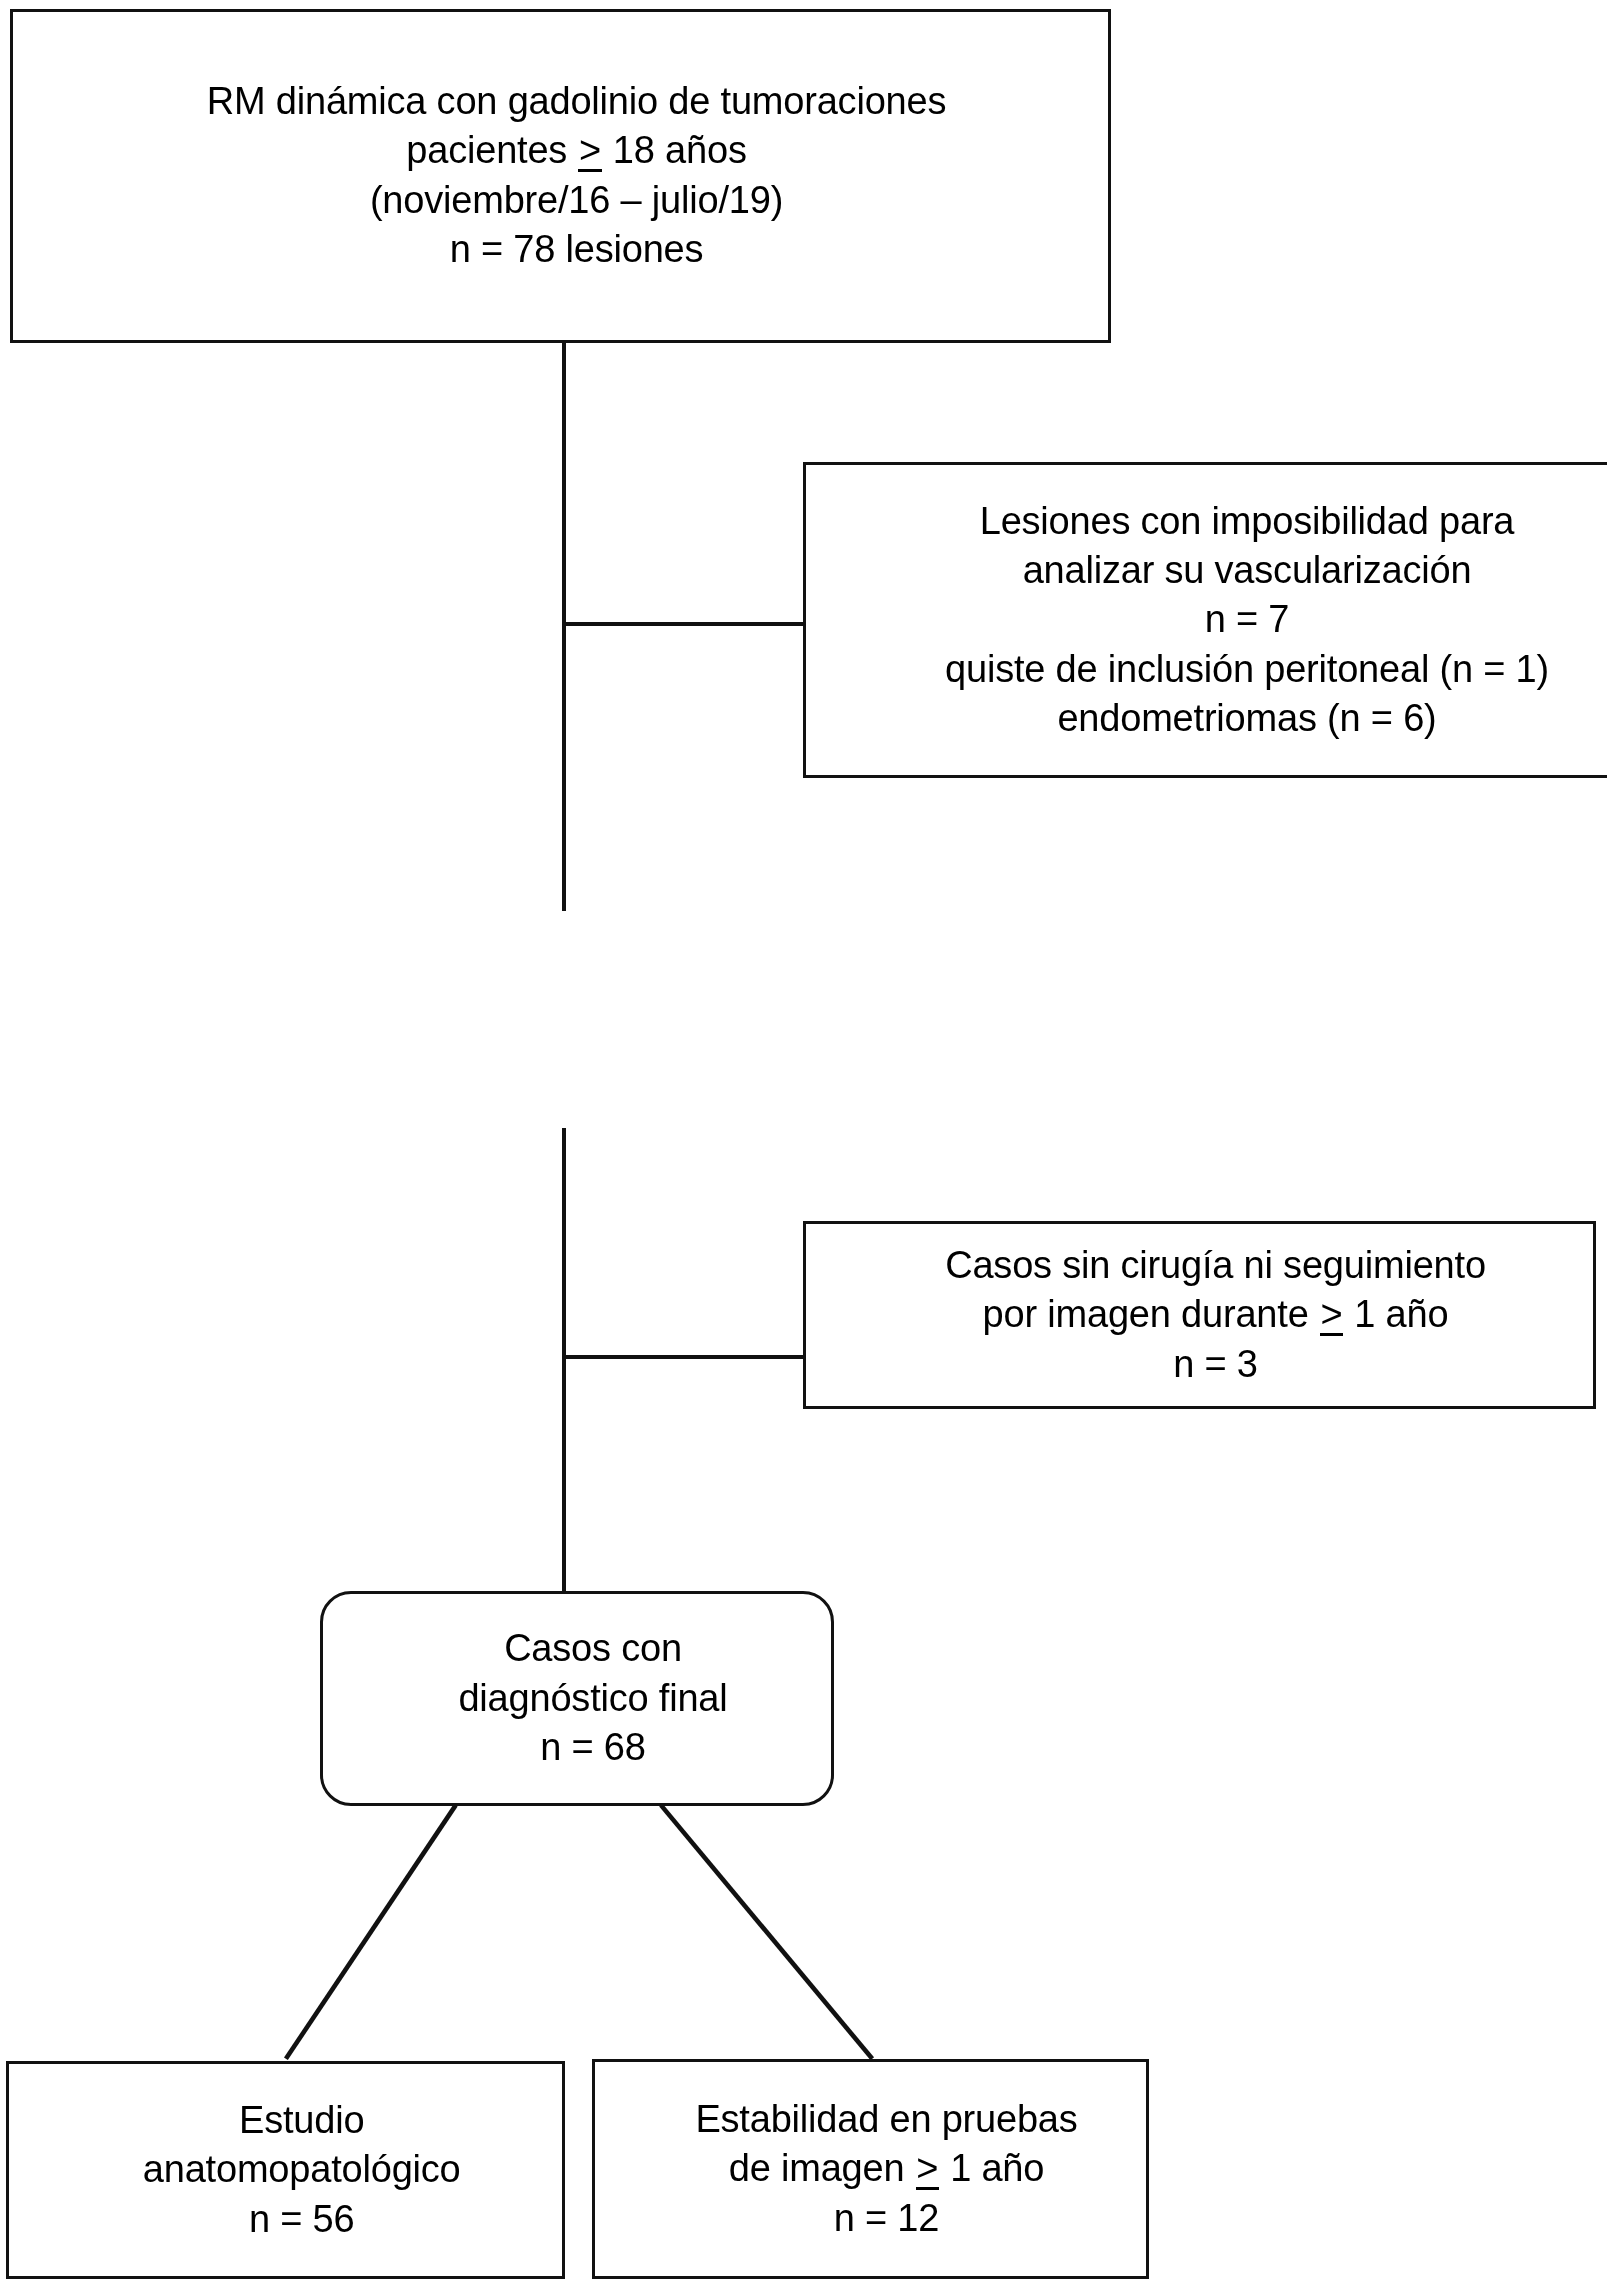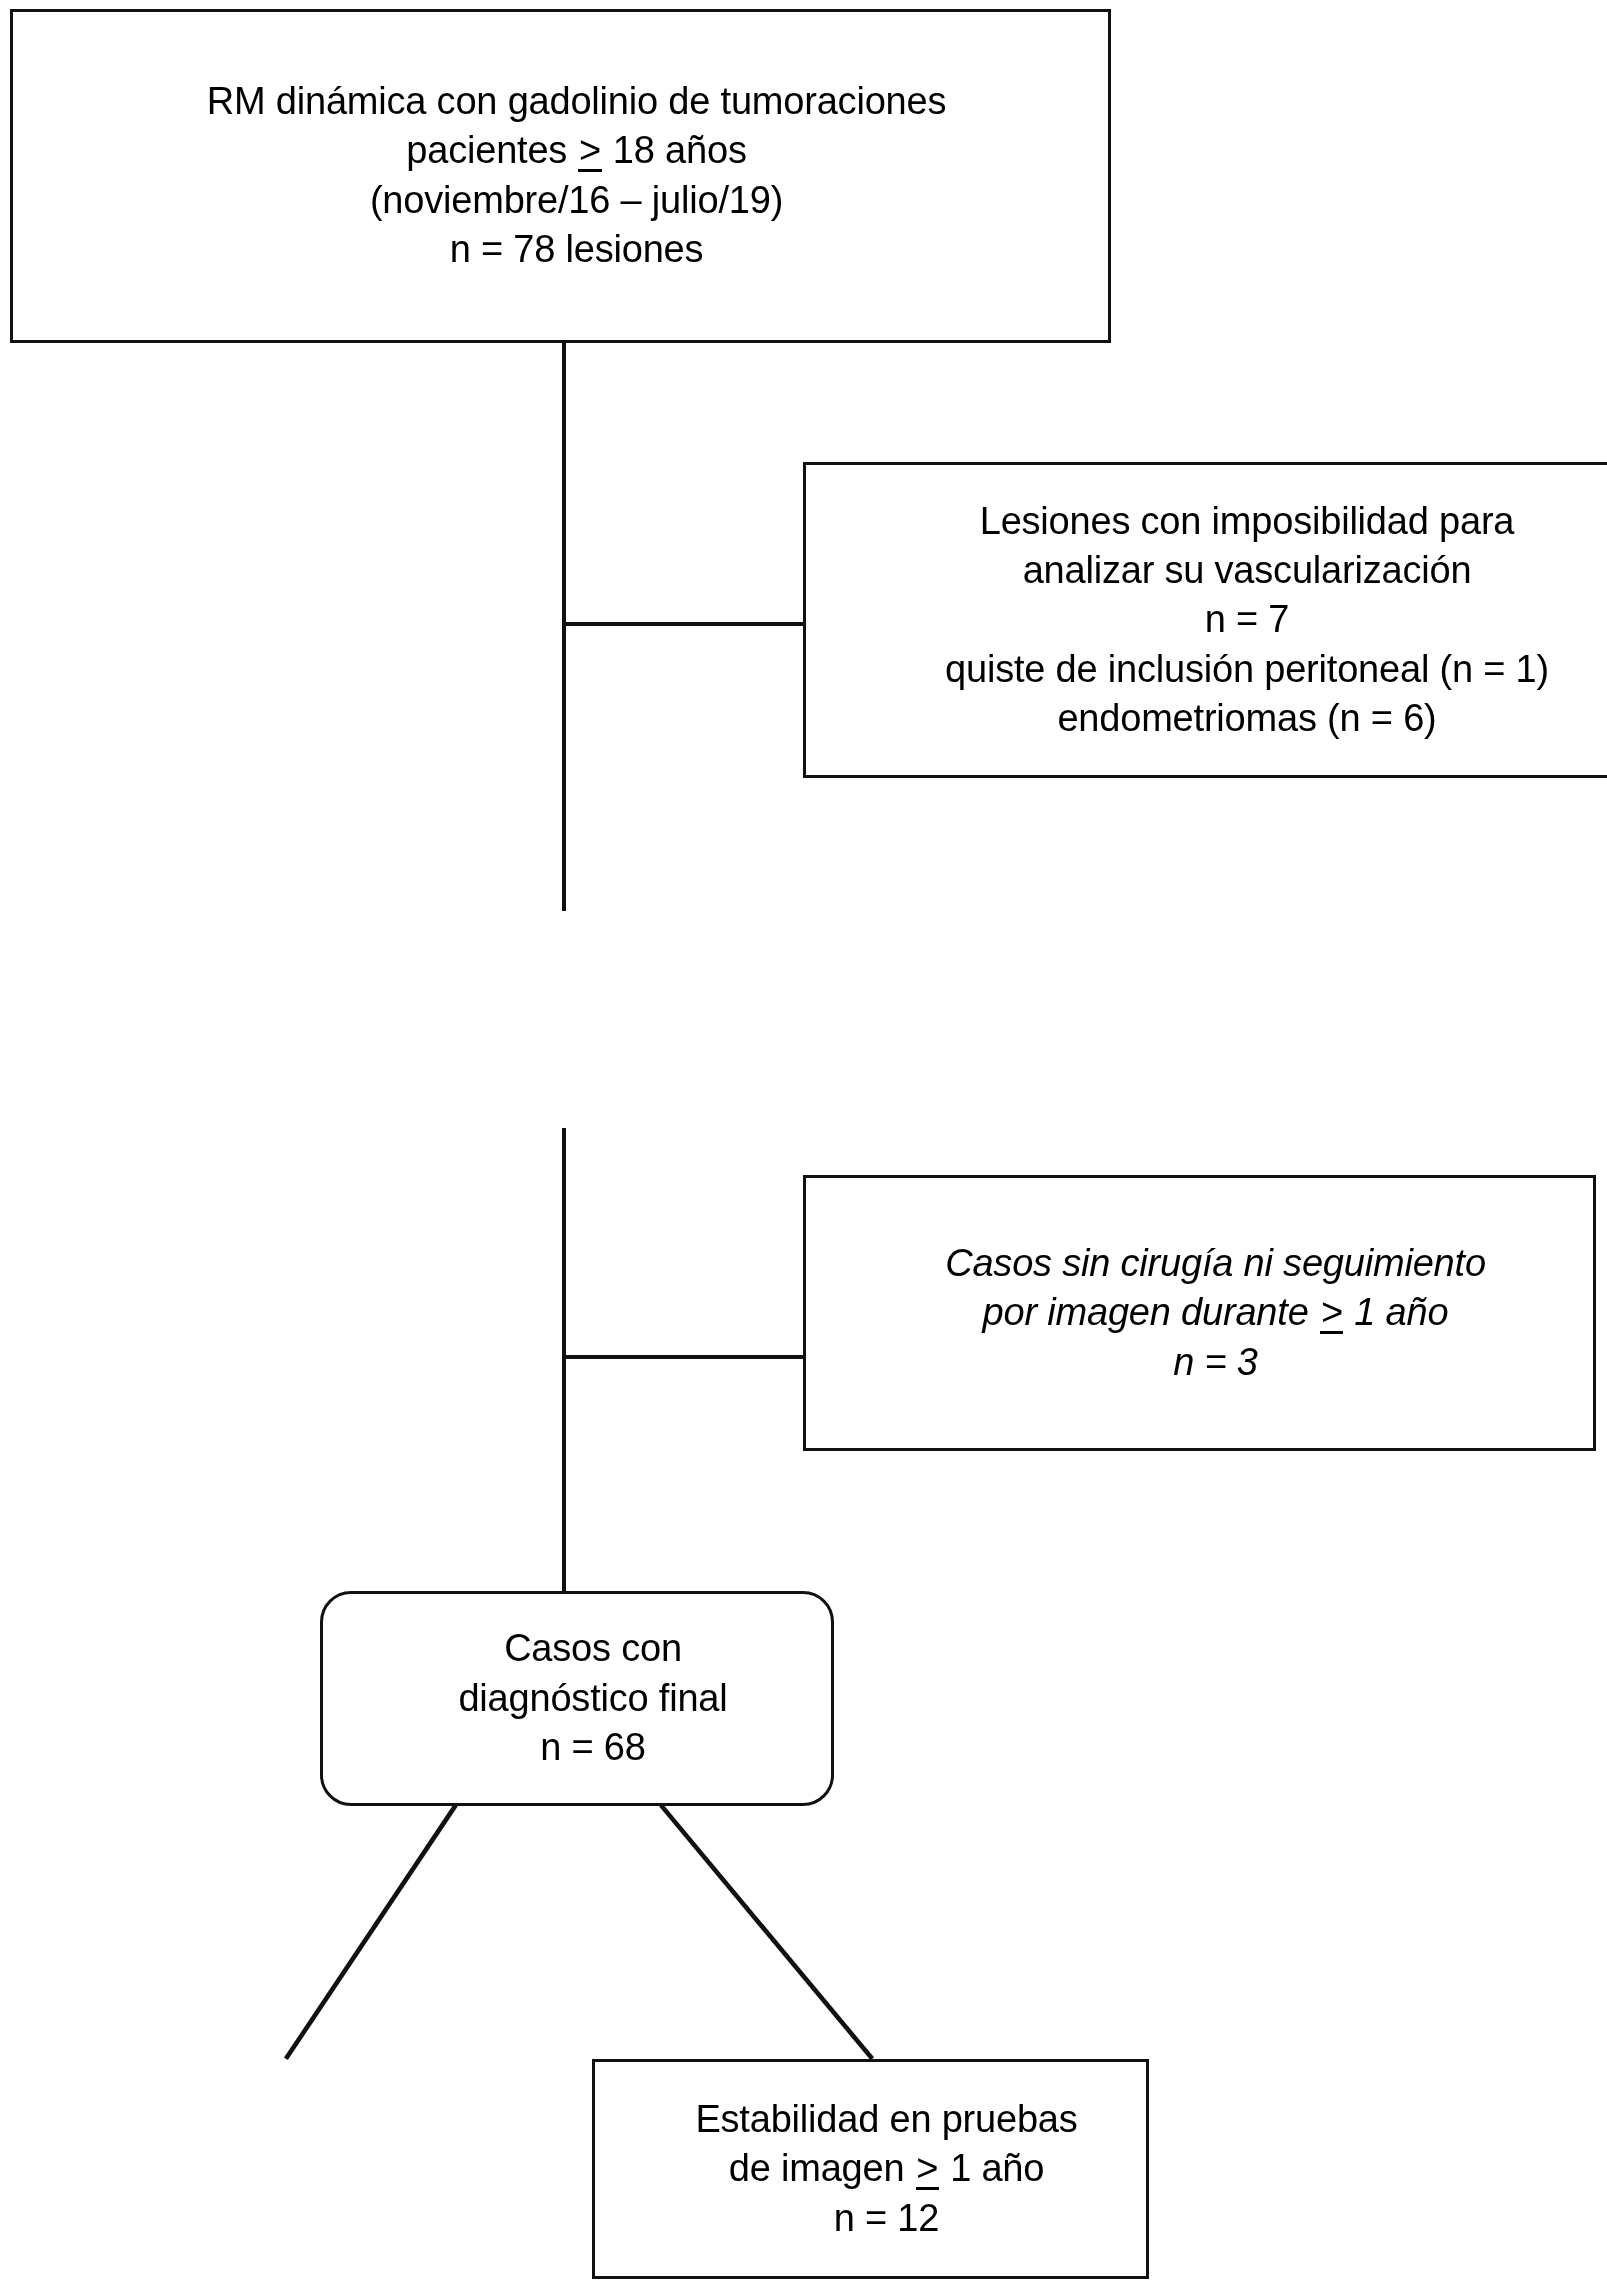--- a/index.html
+++ b/index.html
@@ -51,21 +51,21 @@
     right: 0.8px;
     bottom: 0.10em;
     height: 3.1px;
     background: #000000;
   }
 
   
   #box-source       { left: 10px;   top: 8.5px;   width: 1101px; height: 334px; }
   #box-excluded-1   { left: 803px; top: 462px;  width: 856px; height: 316px; }
   #box-analyzed     { left: 320px;  top: 909px; width: 514px;  height: 218px; }
-  #box-excluded-2   { left: 803px; top: 1175px; width: 793px; height: 276px; font-style: italic; }
+  #box-excluded-2   { left: 803px; top: 1221px; width: 793px; height: 188px; }
   #box-final        { left: 320px;  top: 1591px; width: 514px;  height: 215px; border-radius: 31px; }
   #box-pathology    { left: 6.2px;    top: 2061px; width: 559px;  height: 218px; }
   #box-stability    { left: 592px;  top: 2059px; width: 557px;  height: 220px; }
 
   
   .conn {
     position: absolute;
     background: #111111;
     z-index: 1;
   }
@@ -126,20 +126,25 @@
     <span class="line"><span>por imagen durante </span><span class="gte">&gt;</span><span> 1 año</span></span>
     <span class="line">n = 3</span>
   </div>
 
   <div class="node" id="box-final">
     <span class="line">Casos con</span>
     <span class="line">diagnóstico final</span>
     <span class="line">n = 68</span>
   </div>
 
+  <div class="node" id="box-pathology">
+    <span class="line">Estudio</span>
+    <span class="line">anatomopatológico</span>
+    <span class="line">n = 56</span>
+  </div>
 
   <div class="node" id="box-stability">
     <span class="line">Estabilidad en pruebas</span>
     <span class="line"><span>de imagen </span><span class="gte">&gt;</span><span> 1 año</span></span>
     <span class="line">n = 12</span>
   </div>
 
 </div>
 
 

